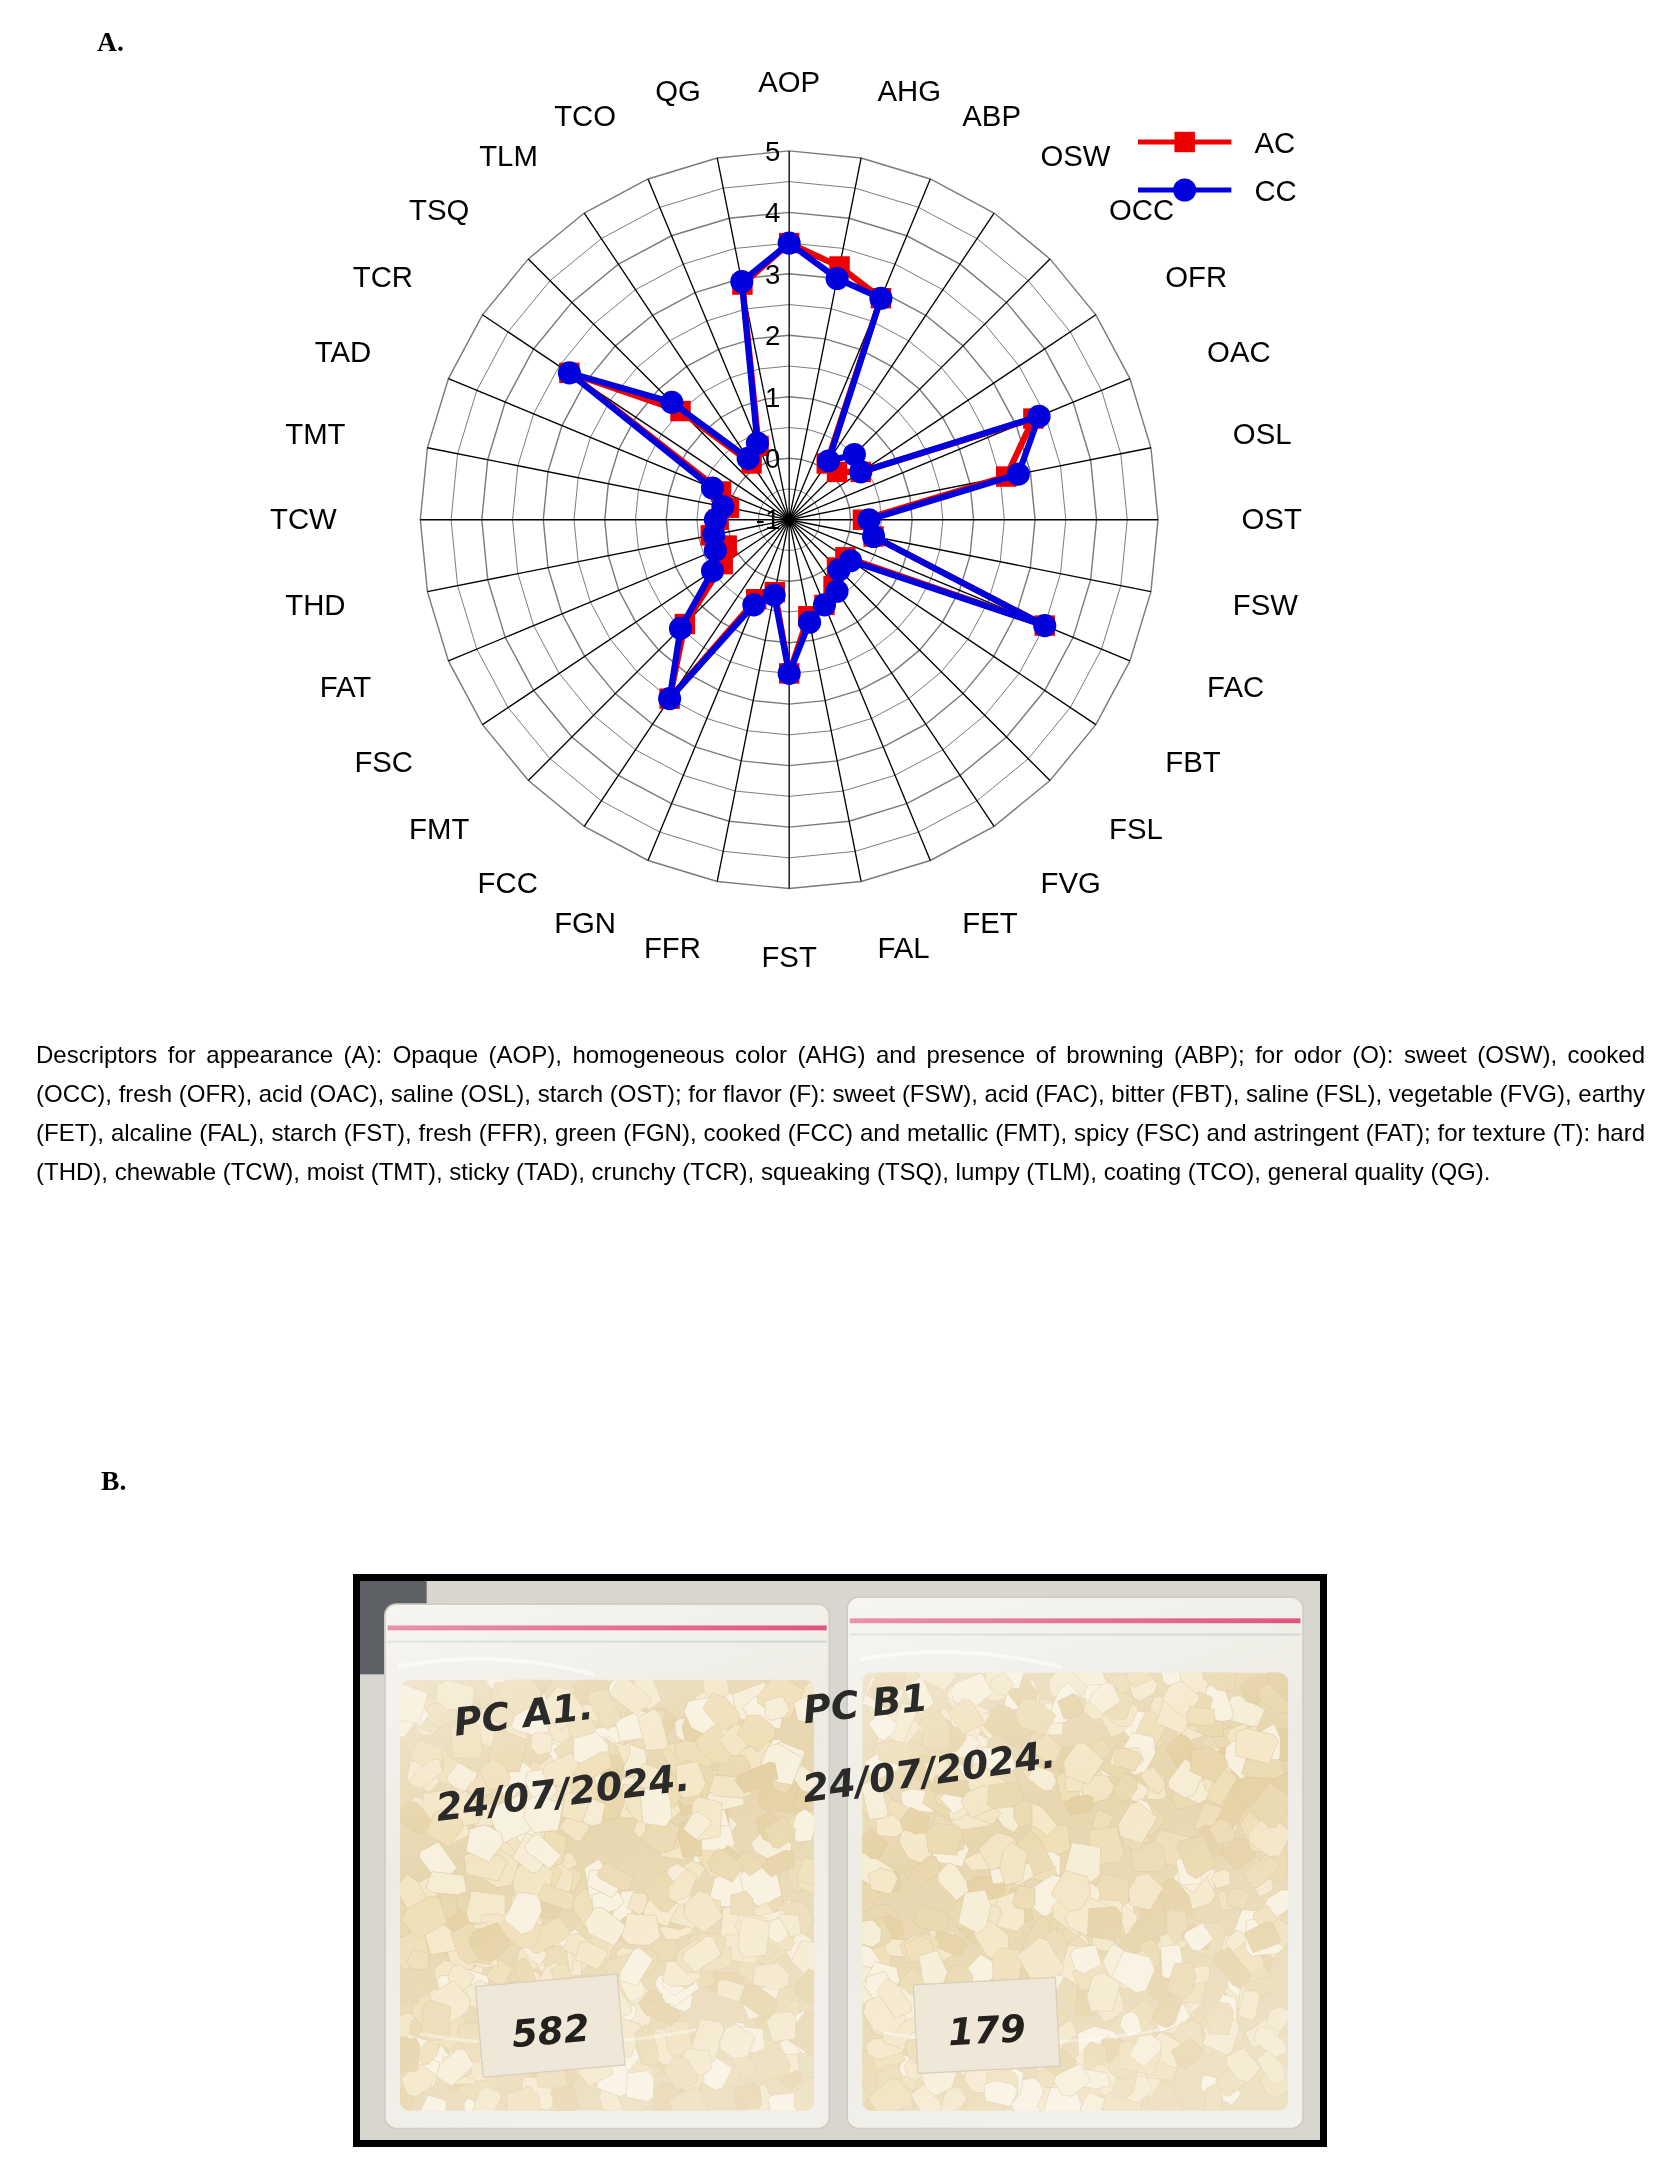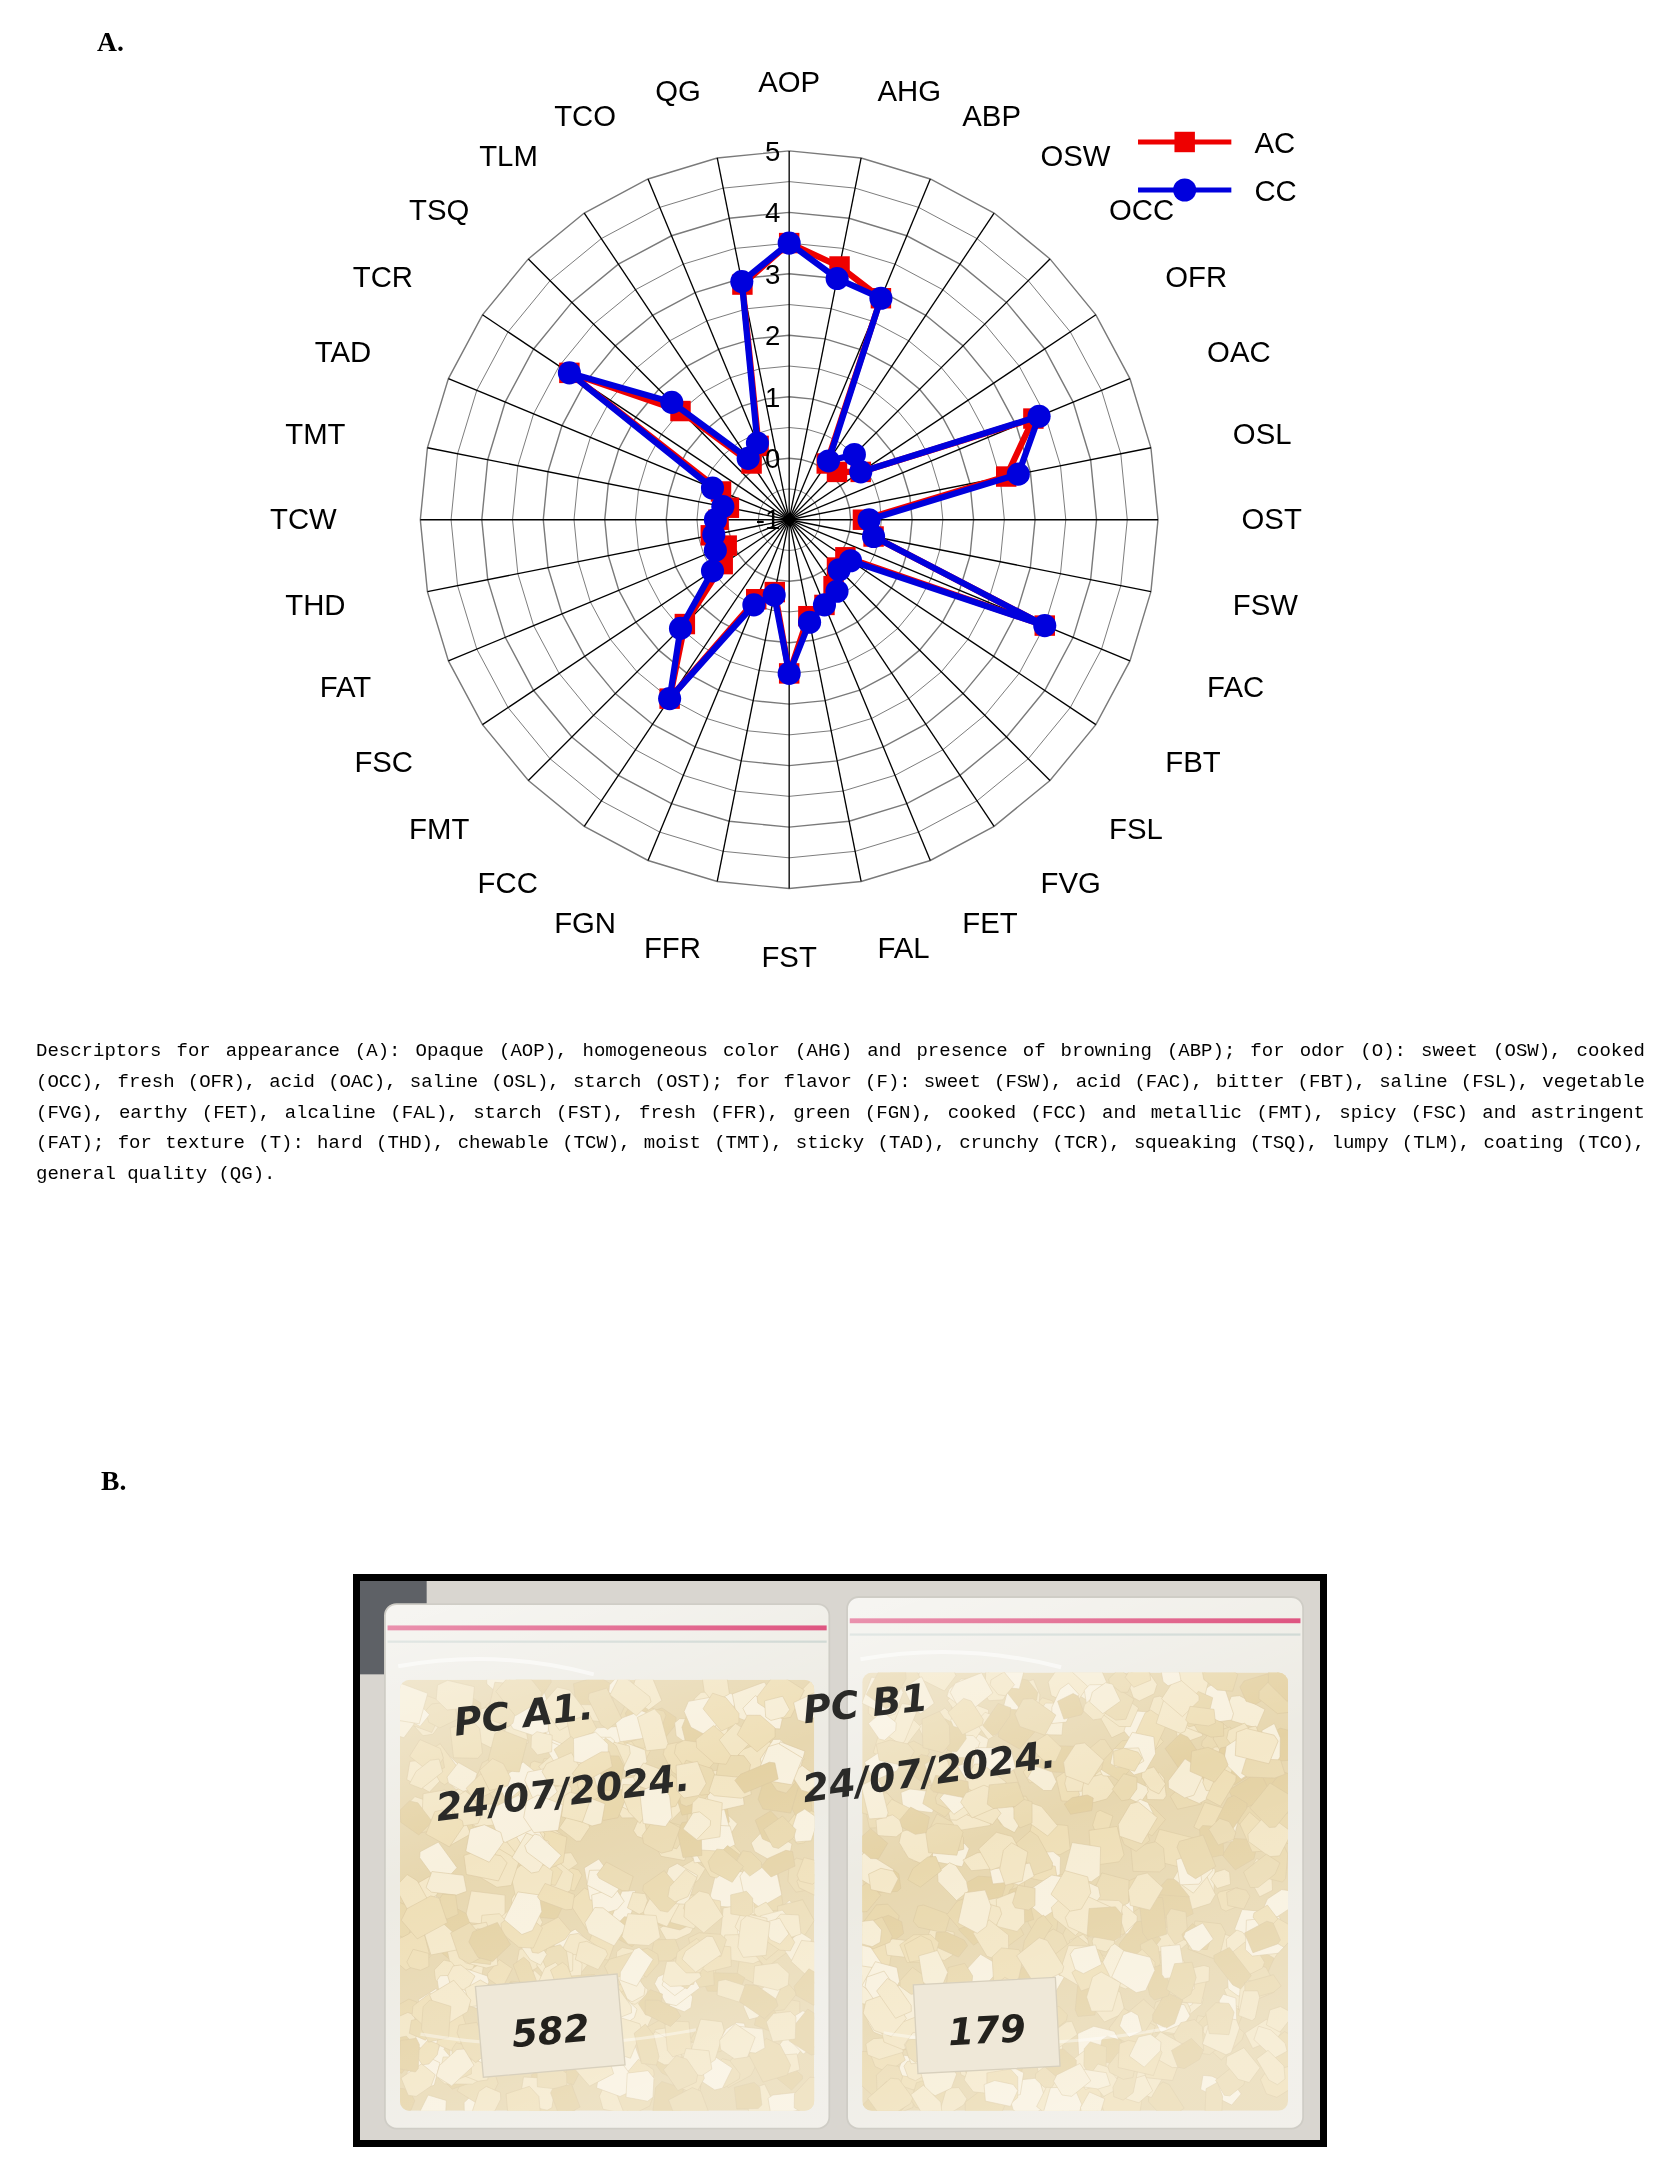--- a/index.html
+++ b/index.html
@@ -16,21 +16,21 @@
   #radar-figure{position:absolute;left:0;top:62px;width:1681px;height:951px;}
   #radar-svg{position:absolute;left:0;top:0;}
 
   .axis-tick-label{font-family:"Liberation Sans",sans-serif;font-size:62px;fill:#000;}
   .spoke-label{font-family:"Liberation Sans",sans-serif;font-size:66px;fill:#000;}
   .legend-label{font-family:"Liberation Sans",sans-serif;font-size:66px;fill:#000;}
 
   
   #caption{
     position:absolute;left:36px;top:1036px;width:1609px;
-    font-family:Liberation Mono, monospace;font-size:19px;line-height:1.62;
+    font-family:Liberation Sans, sans-serif;font-size:24px;line-height:1.62;
     color:#000;text-align:justify;
   }
 
   
   #photo-figure{
     position:absolute;left:353px;top:1574px;width:974px;height:573px;
     background:#000;border:0.4px solid #000;box-sizing:border-box;
   }
   #photo-inner{position:absolute;left:6.2px;top:6.2px;right:6.2px;bottom:6.2px;overflow:hidden;}
   #photo-svg{position:absolute;left:0;top:0;}

